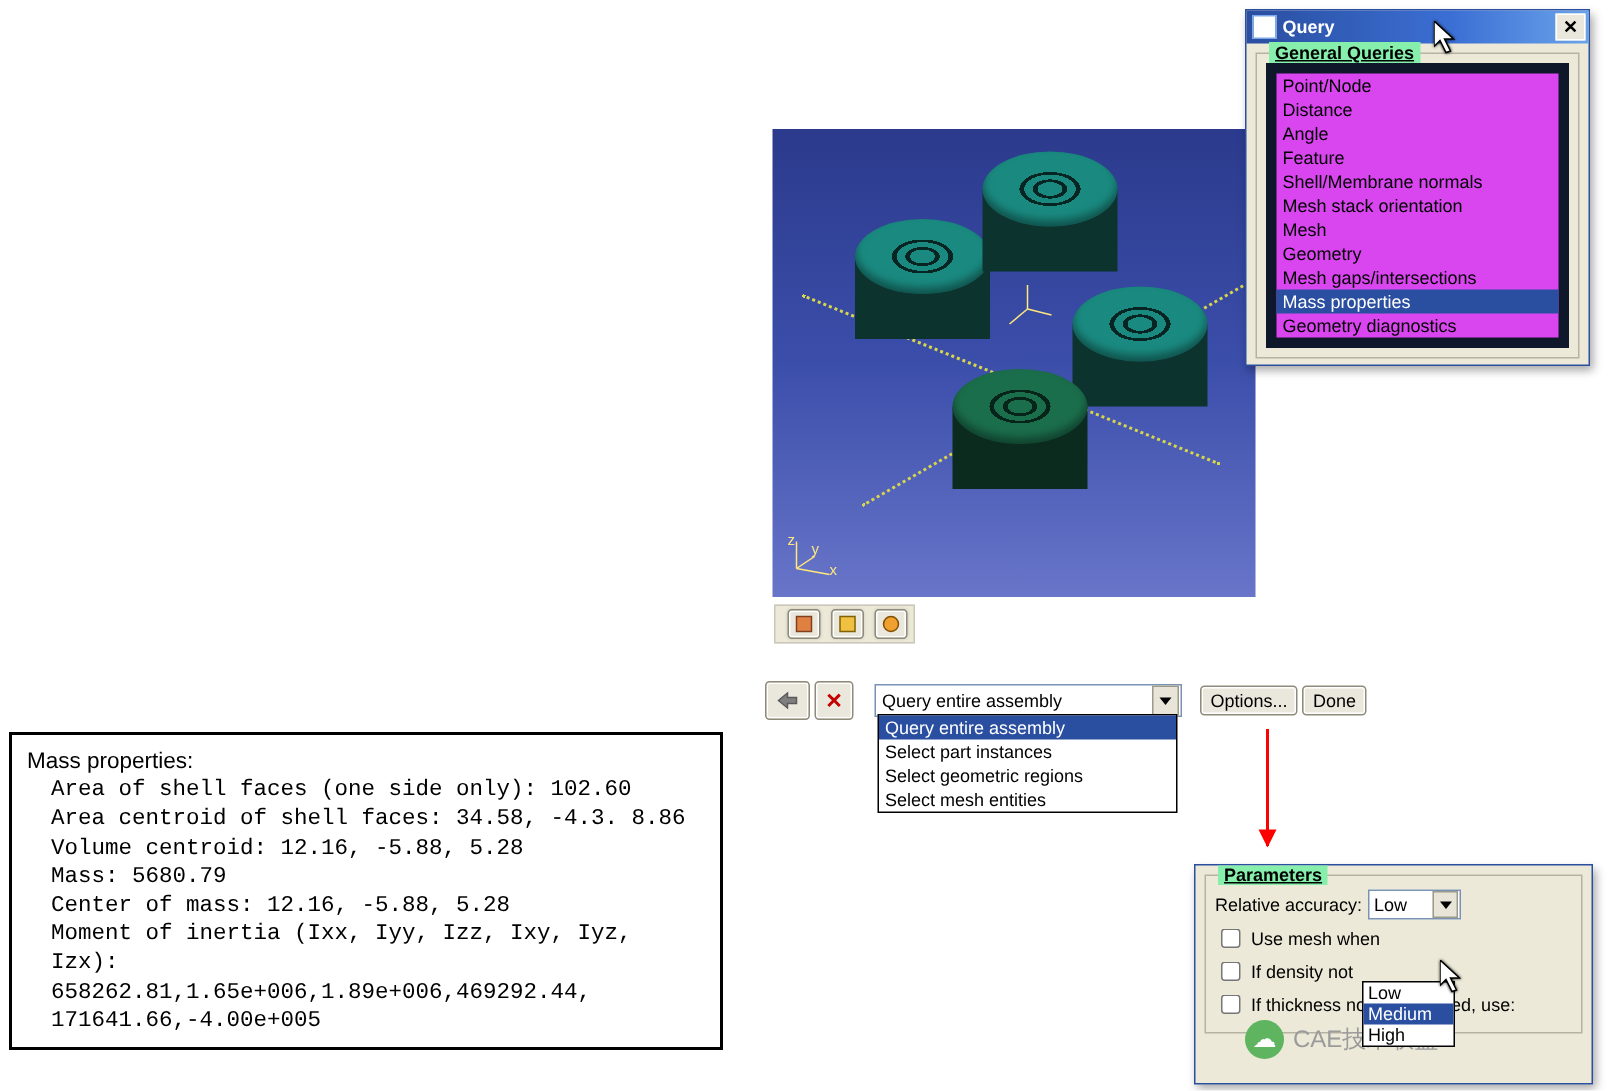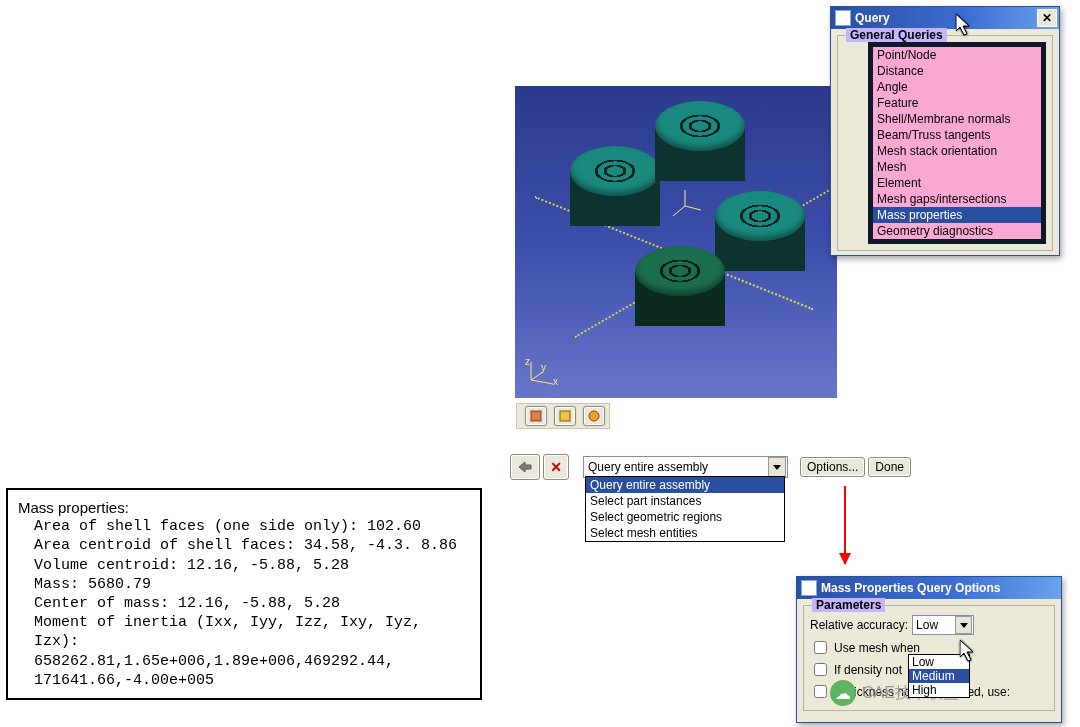--- a/index.html
+++ b/index.html
@@ -193,30 +193,30 @@
   }
   .groupbox {
     margin: 6px 6px 4px 6px;
     border: 1px solid #b6b3a4;
     padding: 6px 6px 6px 6px;
     position: relative;
   }
   .groupbox .legend {
     position: absolute;
     top: -8px; left: 8px;
-    background: #c4b5fd;
+    background: #86efac;
     padding: 0 4px;
     font-weight: bold;
     font-size: 12px;
+    text-decoration: underline;
   }
   .listbox {
-    background: #f9a8d4;
-    border: 5px solid #0f172a;
-    font-size: 12px;
-    margin-left: 24px;
+    background: #d946ef;
+    border: 7px solid #0f172a;
+    font-size: 12px;
   }
   .listbox .row {
     padding: 1px 4px;
   }
   .listbox .row.sel {
     background: #2a4ea0; color: #fff;
   }
   .query-dialog { left: 830px; top: 6px; width: 228px; }
   .mpq-dialog { left: 796px; top: 576px; width: 264px; height: 145px; overflow:hidden;}
   .param-row { display:flex; align-items:center; gap:4px; margin: 3px 0; }
@@ -365,42 +365,37 @@
       </span>
   </div>
   <div class="groupbox">
     <div class="legend">General Queries</div>
     <div class="listbox">
       <div class="row">Point/Node</div>
       <div class="row">Distance</div>
       <div class="row">Angle</div>
       <div class="row">Feature</div>
       <div class="row">Shell/Membrane normals</div>
-      <div class="row">Beam/Truss tangents</div>
       <div class="row">Mesh stack orientation</div>
       <div class="row">Mesh</div>
-      <div class="row">Element</div>
+      <div class="row">Geometry</div>
       <div class="row">Mesh gaps/intersections</div>
       <div class="row sel">Mass properties</div>
       <div class="row">Geometry diagnostics</div>
     </div>
   </div>
 </div>
 
 <div class="cursor" style="left:956px; top:14px;">
   <svg width="18" height="24">
       <polygon points="0,0 0,17 4,13 8,21 11,20 7,12 13,12" fill="#fff" stroke="#000"></polygon>
     </svg>
 </div>
 
 <div class="dialog mpq-dialog">
-  <div class="titlebar">
-    <span class="wic"></span>
-    <span>Mass Properties Query Options</span>
-  </div>
   <div class="groupbox" style="">
     <div class="legend">Parameters</div>
     <div class="param-row">
       <span>Relative accuracy:</span>
       <div class="mini-combo">
         <span>Low</span>
         <span class="arrow"></span>
       </div>
     </div>
     <div class="param-row">

